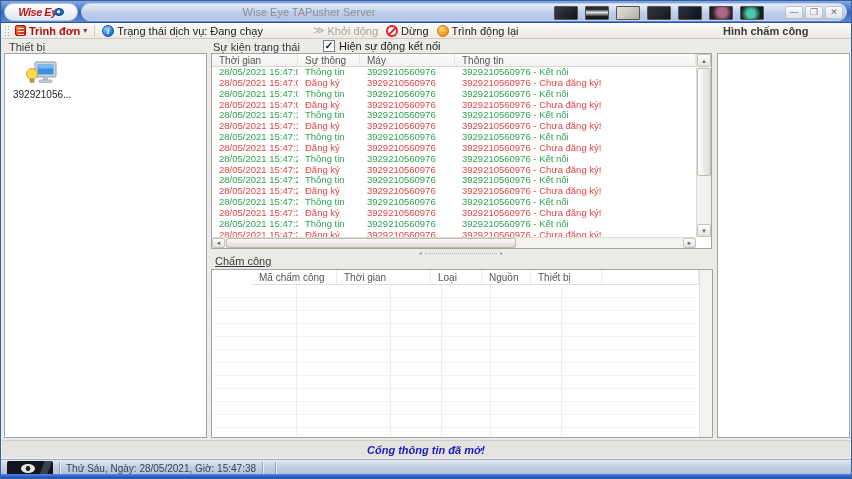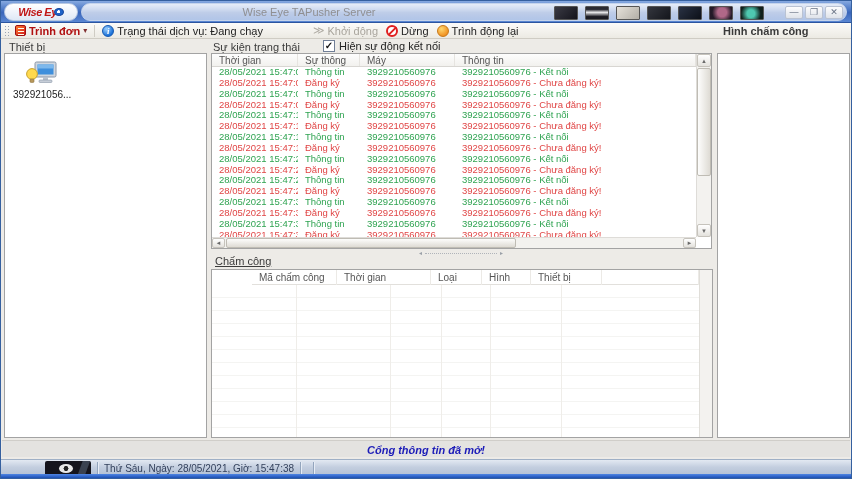--- a/index.html
+++ b/index.html
@@ -112,21 +112,21 @@
     text-align:center; color:#111; font-weight:bold; }
 
   
   .status-strip { position:absolute; left:1px; right:1px; top:439px; height:17px; background:#e4e3e0;
     border-top:1px solid #d0cec9; text-align:center; font-size:11px; font-weight:bold; font-style:italic;
     color:#1c1cb8; line-height:19px; }
 
   
   .statusbar { position:absolute; left:0; right:0; top:458px; height:17px;
     background:linear-gradient(#e3e9f2 0%, #c3cedf 45%, #b2c0d4 100%); border-top:1px solid #9fb0c6;
-    font-size:10px; color:#33415c; display:flex; align-items:center;padding-left:38px; }
+    font-size:10px; color:#33415c; display:flex; align-items:center; }
   .blue-band { position:absolute; left:0; right:0; bottom:0; height:4px;
     background:linear-gradient(#4f85e4,#1c4fb4); }
   .sb-logo { width:46px; height:15px; margin-left:6px; border-radius:2px;
     background:#14141c; position:relative; overflow:hidden; }
   .sb-logo::before { content:""; position:absolute; left:14px; top:3px; width:14px; height:9px; border-radius:50%;
     background:radial-gradient(circle at 50% 50%, #222 0 28%, #e8e8e8 32% 100%); }
   .sb-logo::after { content:""; position:absolute; right:4px; top:-2px; width:7px; height:20px; background:#3a4250; transform:rotate(20deg); }
   .sb-sep { width:1px; height:13px; background:#93a5bd; margin:0 6px; box-shadow:1px 0 0 #e6ecf5; }
   .sb-text { white-space:nowrap; }
 
@@ -339,21 +339,21 @@
       <span>►</span>
     </div>
   </div>
 
   <div class="panel-title" style="left:214px; top:254px;text-decoration:underline;">Chấm công</div>
   <div class="white-box att-box">
     <div class="agrid-header">
       <div>Mã chấm công</div>
       <div>Thời gian</div>
       <div>Loại</div>
-      <div>Hình</div>
+      <div>Nguồn</div>
       <div>Thiết bị</div>
       <div></div>
     </div>
     <div class="att-body">
       <div class="acol-sep" style="left:84px;"></div>
       <div class="acol-sep" style="left:178px;"></div>
       <div class="acol-sep" style="left:229px;"></div>
       <div class="acol-sep" style="left:278px;"></div>
       <div class="acol-sep" style="left:349px;"></div>
     </div>

